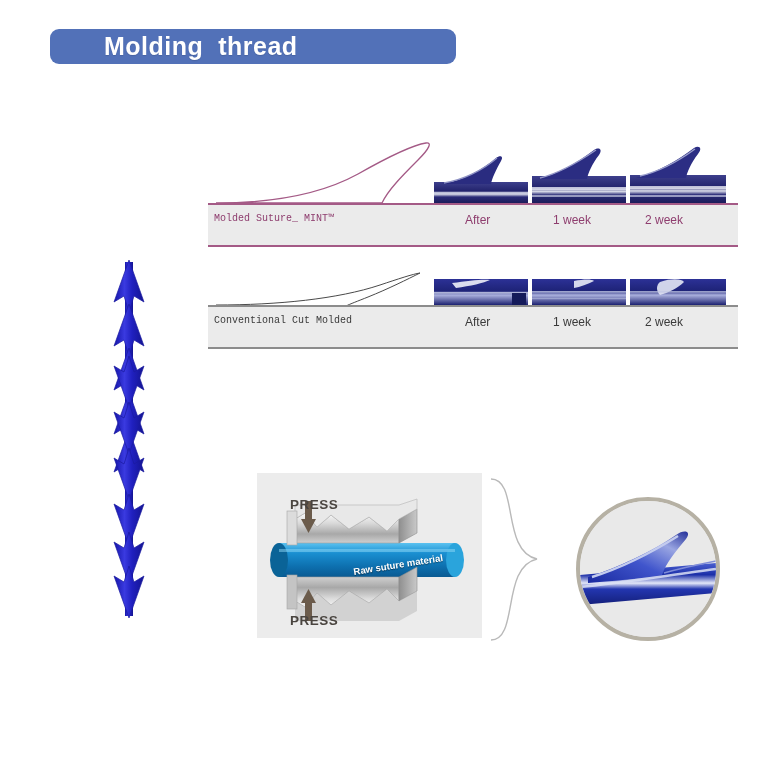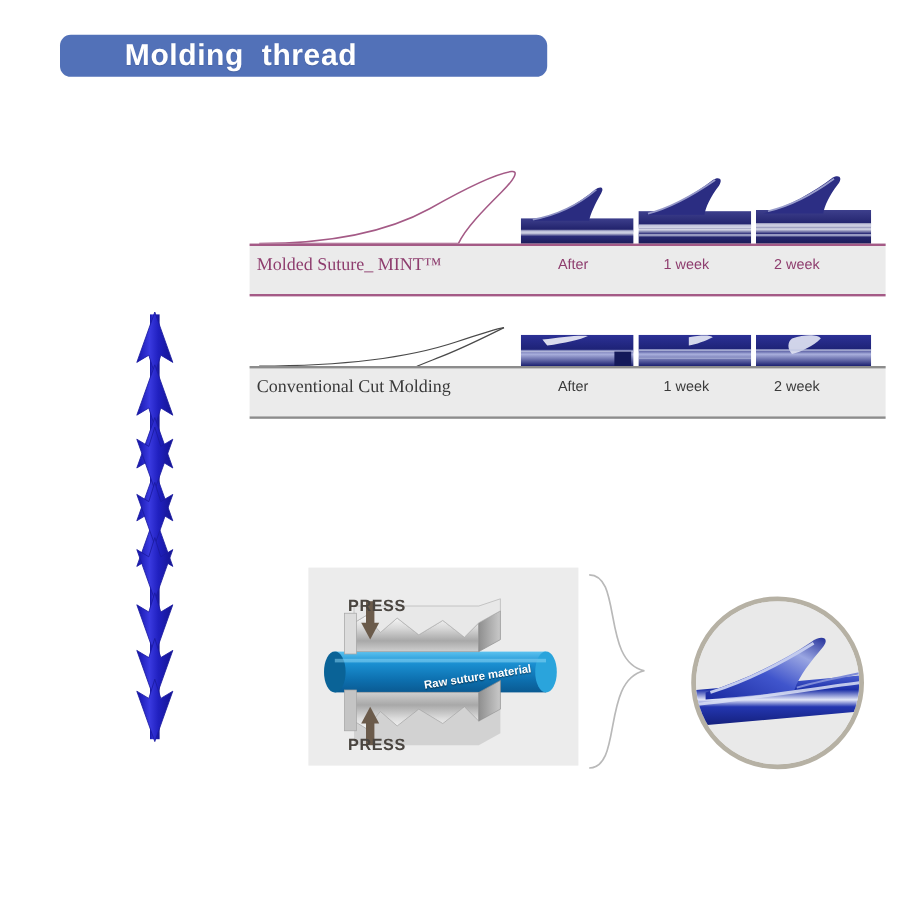--- a/index.html
+++ b/index.html
@@ -23,22 +23,22 @@
   
   .thread{position:absolute;left:96px;top:258px;width:66px;height:362px;}
 
   
   .cmp{position:absolute;left:208px;top:140px;width:530px;height:215px;}
 
   .panel{position:absolute;left:0;width:530px;}
   .panel .bar{position:absolute;left:0;width:530px;background:#ebebeb;}
   .panel .rule{position:absolute;left:0;width:530px;height:2px;}
   .panel-label{
-    position:absolute;font-size:15px;white-space:nowrap;
-    font-family:Liberation Serif, serif;
+    position:absolute;font-size:10px;white-space:nowrap;
+    font-family:Liberation Mono, monospace;
   }
   .tick-label{position:absolute;font-size:12px;white-space:nowrap;}
 
   .panel-top .rule{background:#a45a86;}
   .panel-top .panel-label,.panel-top .tick-label{color:#8e3d6e;}
   .panel-bot .rule{background:#8c8c8c;}
   .panel-bot .panel-label,.panel-bot .tick-label{color:#3a3a3a;}
 
   .spec{position:absolute;}
 
@@ -188,21 +188,21 @@
       <svg class="spec" style="left:422px;top:14px;width:96px;height:26px;" viewBox="0 0 96 26">
         <rect x="0" y="0" width="96" height="26" fill="url(#sp2)"></rect>
         <path d="M30 3 C 42 -1, 52 0, 54 3 C 48 9, 38 14, 30 16 C 26 12, 26 6, 30 3 Z" fill="#dfe3f2" opacity=".92"></path>
         <rect x="0" y="12" width="96" height="1.6" fill="#c2c7e4" opacity=".7"></rect>
       </svg>
 
       <div class="bar" style="top:40px;height:42px;"></div>
       <div class="rule" style="top:40px;"></div>
       <div class="rule" style="top:82px;"></div>
 
-      <div class="panel-label" style="left:6px;top:50px;">Conventional Cut Molding</div>
+      <div class="panel-label" style="left:6px;top:50px;">Conventional Cut Molded</div>
 
       <div class="tick-label" style="left:257px;top:50px;">After</div>
       <div class="tick-label" style="left:345px;top:50px;">1 week</div>
       <div class="tick-label" style="left:437px;top:50px;">2 week</div>
     </div>
   </div>
 
 
   <div class="proc">
     <svg style="position:absolute;left:0;top:0;width:225px;height:170px;" viewBox="0 0 225 170">

